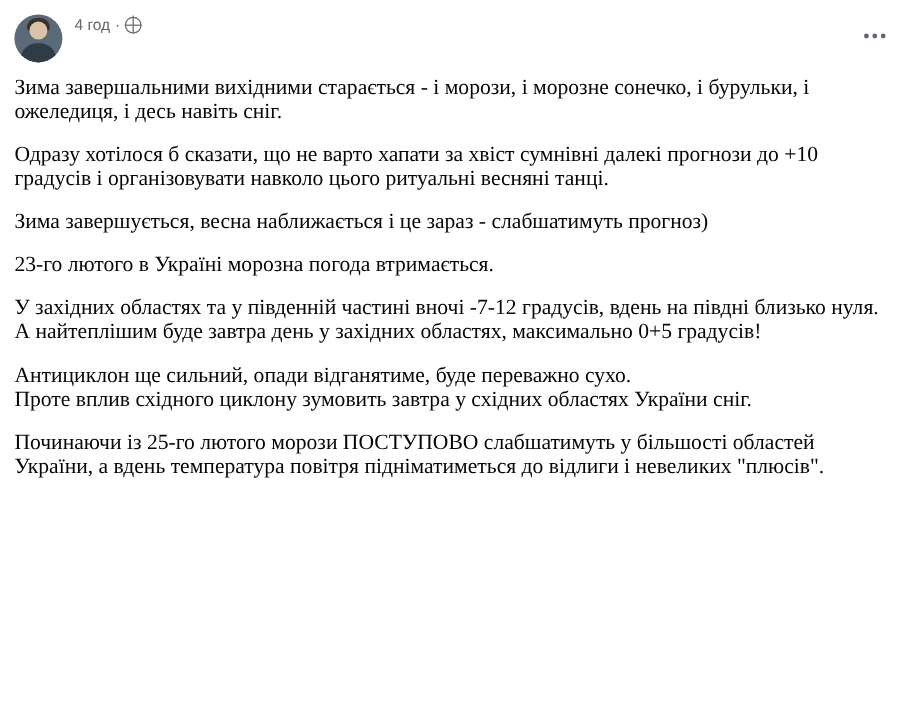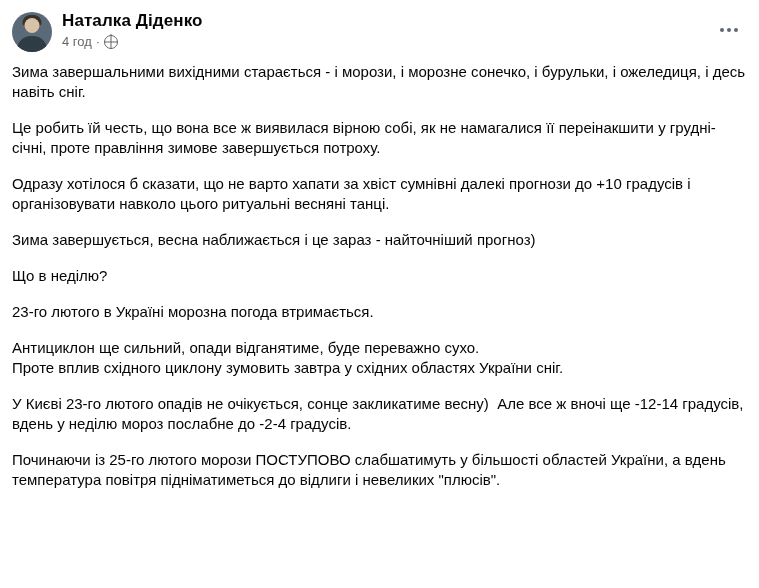--- a/index.html
+++ b/index.html
@@ -135,62 +135,61 @@
     width: 4px;
     height: 4px;
     border-radius: 50%;
     background: #606770;
     margin: 0 1.5px;
   }
   .post-body {
     padding: 4px 0 6px 0;
   }
   .para {
-    font-size: 15px;
+    font-size: 18px;
     line-height: 20px;
     color: #050505;
     margin: 0 0 16px 0;
     white-space: pre-wrap;
+    font-family: Liberation Serif, serif;
   }
   .para:last-child {
     margin-bottom: 0;
   }
 </style>
 </head>
 <body>
 
 <div class="post">
 
   <div class="post-header">
     <div class="avatar">
       <div class="hair"></div>
       <div class="face"></div>
       <div class="body"></div>
     </div>
     <div class="header-text">
-      <div class="author">Наталка Діденко</div>
       <div class="meta">
         <span>4 год</span>
         <span class="dot">·</span>
         <span class="globe"></span>
       </div>
     </div>
     <div class="menu-button">
       <span></span>
       <span></span>
       <span></span>
     </div>
   </div>
 
   <div class="post-body">
     <p class="para">Зима завершальними вихідними старається - і морози, і морозне сонечко, і бурульки, і ожеледиця, і десь навіть сніг.</p>
-    <p class="para">Це робить їй честь, що вона все ж виявилася вірною собі, як не намагалися її переінакшити у грудні-січні, проте правління зимове завершується потроху.</p>
     <p class="para">Одразу хотілося б сказати, що не варто хапати за хвіст сумнівні далекі прогнози до +10 градусів і організовувати навколо цього ритуальні весняні танці.</p>
-    <p class="para">Зима завершується, весна наближається і це зараз - найточніший прогноз)</p>
-    <p class="para">Що в неділю?</p>
+    <p class="para">Зима завершується, весна наближається і це зараз - слабшатимуть прогноз)</p>
     <p class="para">23-го лютого в Україні морозна погода втримається.</p>
+    <p class="para">У західних областях та у південній частині вночі -7-12 градусів, вдень на півдні близько нуля.
+А найтеплішим буде завтра день у західних областях, максимально 0+5 градусів!</p>
     <p class="para">Антициклон ще сильний, опади відганятиме, буде переважно сухо.
 Проте вплив східного циклону зумовить завтра у східних областях України сніг.</p>
-    <p class="para">У Києві 23-го лютого опадів не очікується, сонце закликатиме весну)  Але все ж вночі ще -12-14 градусів, вдень у неділю мороз послабне до -2-4 градусів.</p>
     <p class="para">Починаючи із 25-го лютого морози ПОСТУПОВО слабшатимуть у більшості областей України, а вдень температура повітря підніматиметься до відлиги і невеликих "плюсів".</p>
   </div>
 
 </div>
 
 </body></html>

